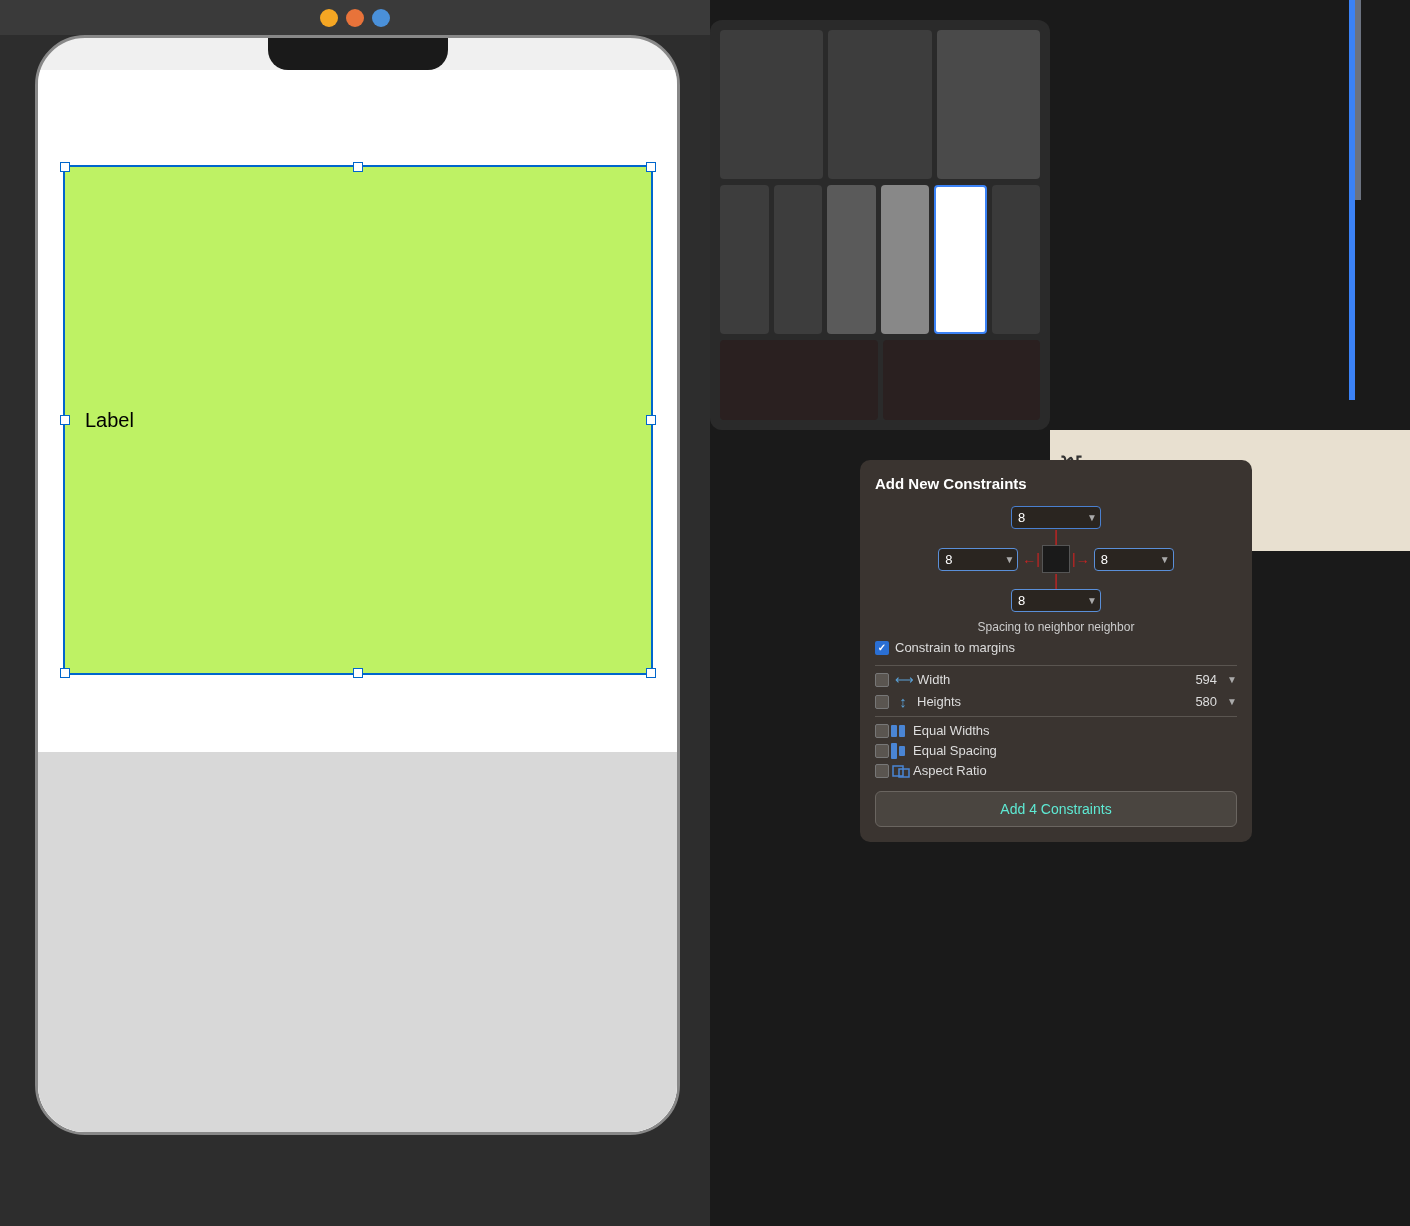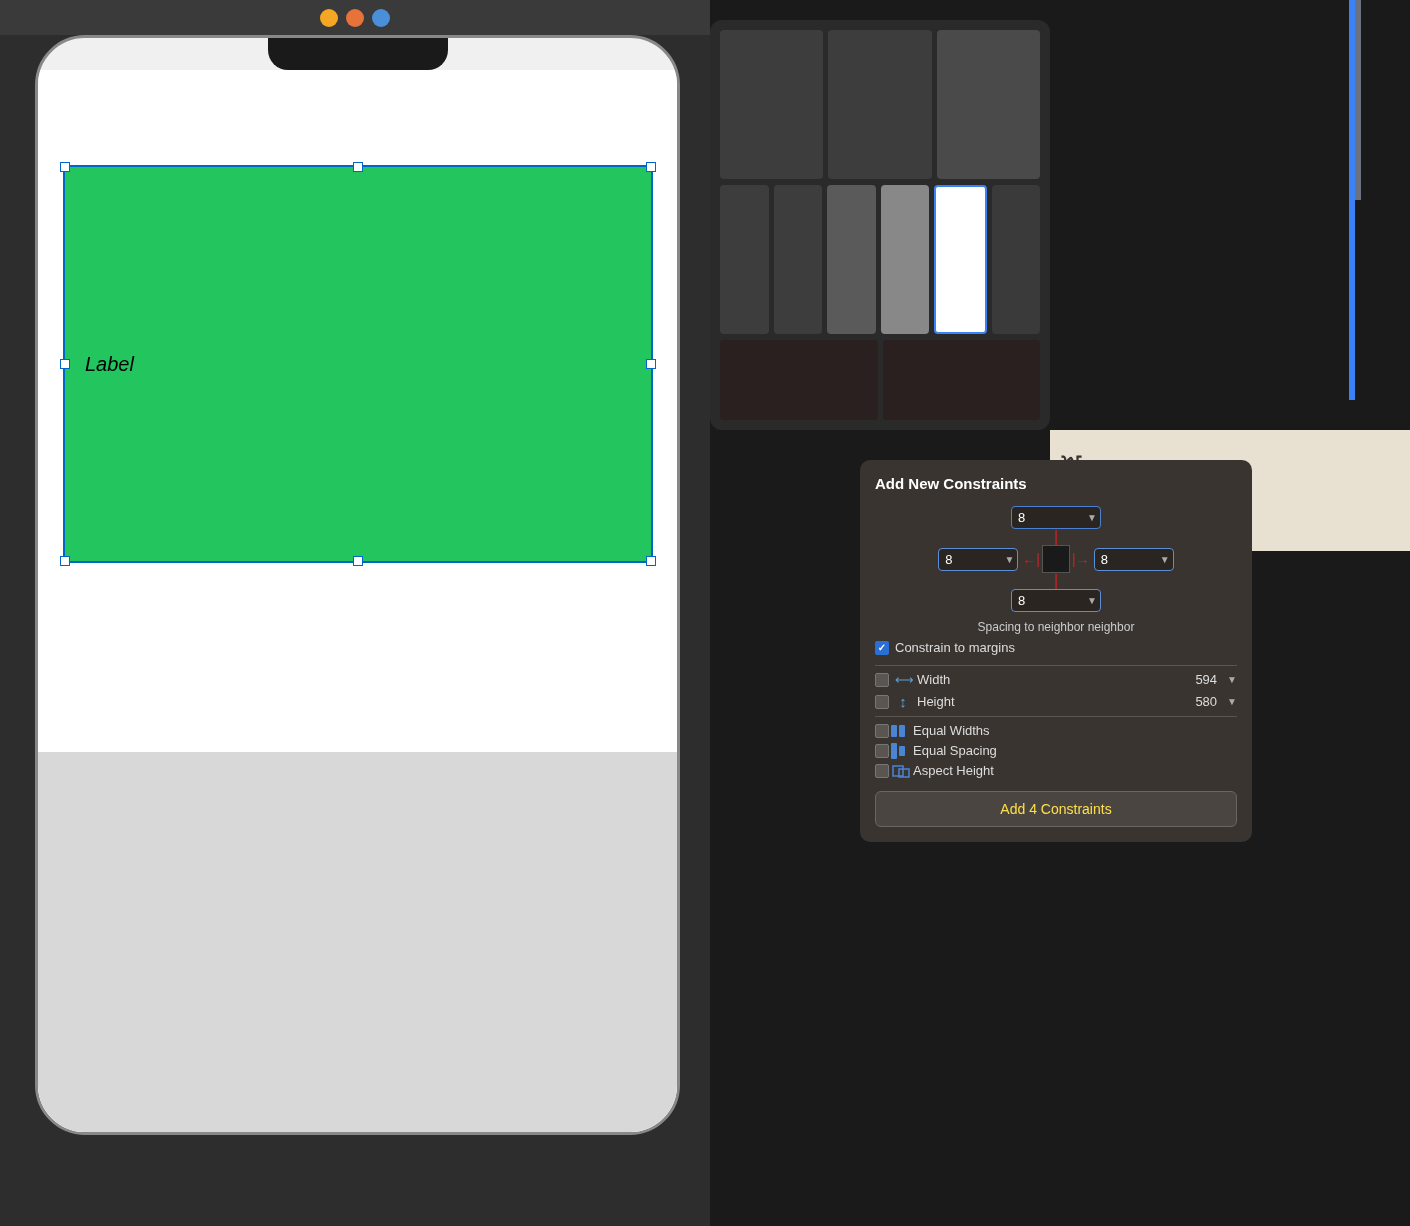--- a/index.html
+++ b/index.html
@@ -77,24 +77,23 @@
       bottom: 0;
       background: white;
     }
 
     
     .view-container {
       position: absolute;
       top: 95px;
       left: 25px;
       width: 590px;
-      height: 398px;
-      background: #22c55e;
+      height: 510px;
+      background: #bef264;
       border: 2px solid #0066cc;
-      font-style: italic;
     }
 
     .view-handle {
       position: absolute;
       width: 10px;
       height: 10px;
       background: white;
       border: 1.5px solid #0066cc;
     }
     .handle-tl { top: -5px; left: -5px; }
@@ -357,21 +356,21 @@
       justify-content: center;
     }
 
     
     .add-btn {
       width: 100%;
       padding: 9px;
       background: #4a4540;
       border: 1.5px solid #6a6560;
       border-radius: 6px;
-      color: #fde047;
+      color: #5eead4;
       font-size: 14px;
       font-weight: 500;
       text-align: center;
       cursor: pointer;
       margin-top: 8px;
     }
 
     
     .blue-stripe {
       position: absolute;
@@ -531,21 +530,21 @@
       <span class="dim-icon">⟷</span>
       <span class="dim-label">Width</span>
       <span class="dim-value">594</span>
       <span class="dim-dropdown chevron">▼</span>
     </div>
 
     
     <div class="dimension-row">
       <div class="dim-checkbox"></div>
       <span class="dim-icon" style="font-size:15px;">↕</span>
-      <span class="dim-label">Height</span>
+      <span class="dim-label">Heights</span>
       <span class="dim-value">580</span>
       <span class="dim-dropdown chevron">▼</span>
     </div>
 
     <hr class="divider">
 
     
     <div class="equal-row">
       <div class="dim-checkbox"></div>
       <div class="eq-icon">
@@ -567,19 +566,19 @@
 
     
     <div class="equal-row">
       <div class="dim-checkbox"></div>
       <div class="aspect-icon">
         <svg width="18" height="14" viewBox="0 0 18 14">
           <rect x="1" y="2" width="10" height="10" fill="none" stroke="#4a85d4" stroke-width="1.5"></rect>
           <rect x="7" y="5" width="10" height="8" fill="none" stroke="#4a85d4" stroke-width="1.5"></rect>
         </svg>
       </div>
-      <span class="dim-label">Aspect Height</span>
+      <span class="dim-label">Aspect Ratio</span>
     </div>
 
     
     <button class="add-btn">Add 4 Constraints</button>
   </div>
 </div>
 
 </body></html>

